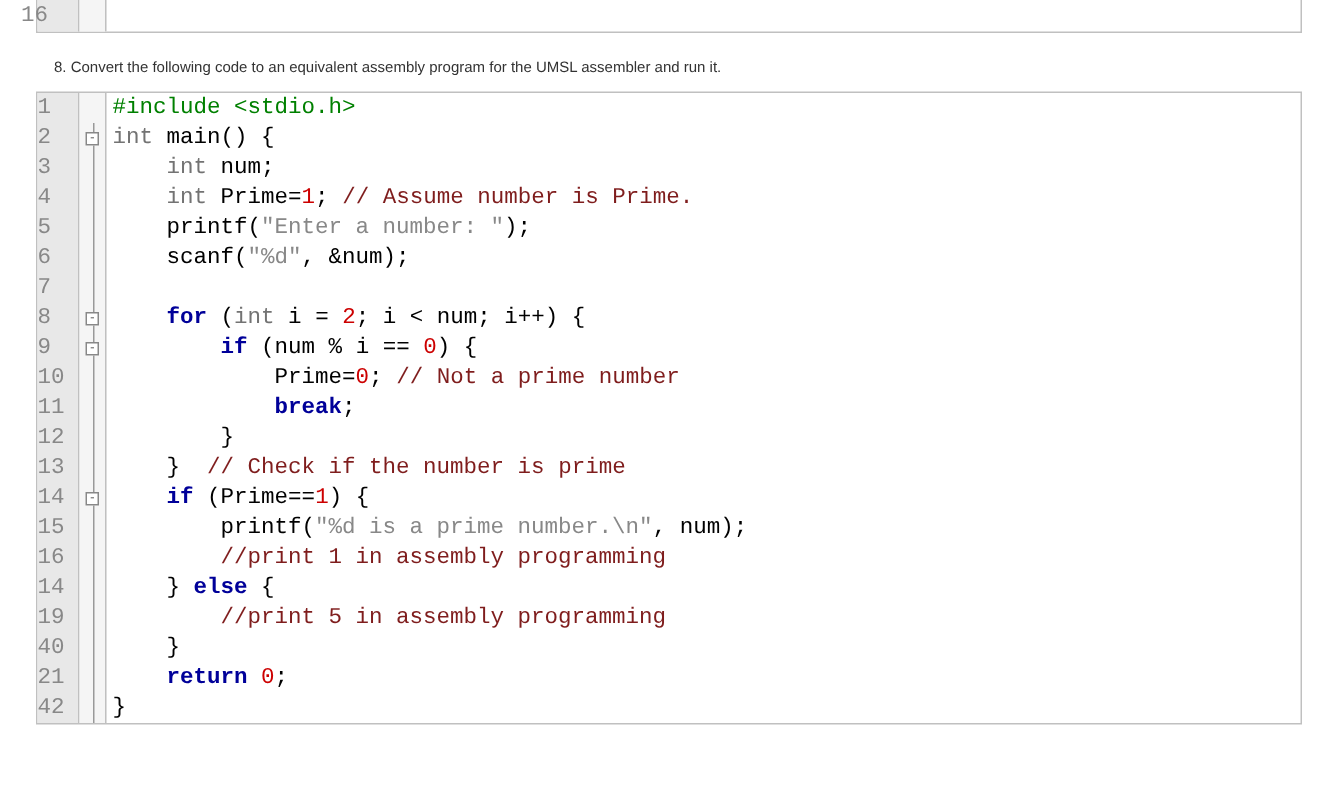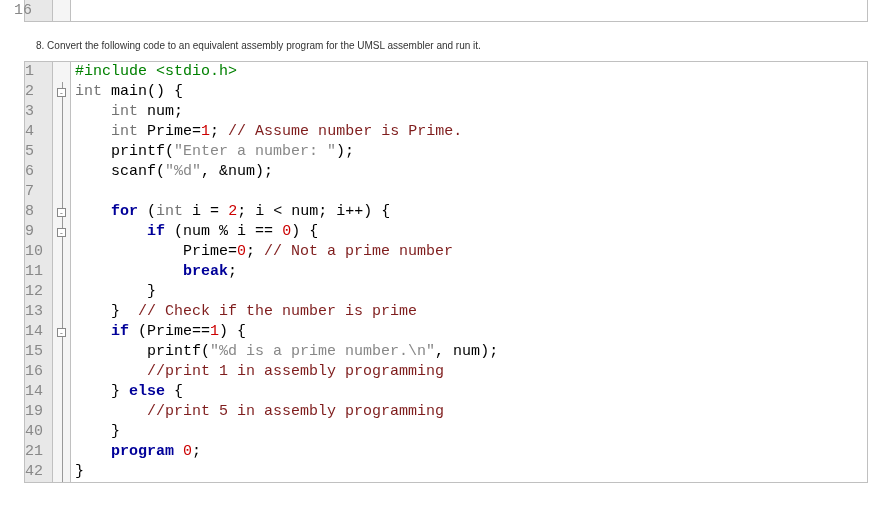--- a/index.html
+++ b/index.html
@@ -167,21 +167,21 @@
       <div class="fold">
         <div class="fold-line"></div>
       </div>
       <div class="code-text">    <span class="op">}</span></div>
     </div>
     <div class="code-row">
       <div class="gutter-num">21</div>
       <div class="fold">
         <div class="fold-line"></div>
       </div>
-      <div class="code-text">    <span class="kw">program</span> <span class="num">0</span><span class="op">;</span></div>
+      <div class="code-text">    <span class="kw">return</span> <span class="num">0</span><span class="op">;</span></div>
     </div>
     <div class="code-row">
       <div class="gutter-num">42</div>
       <div class="fold">
         <div class="fold-line"></div>
       </div>
       <div class="code-text"><span class="op">}</span></div>
     </div>
   </div>
 

